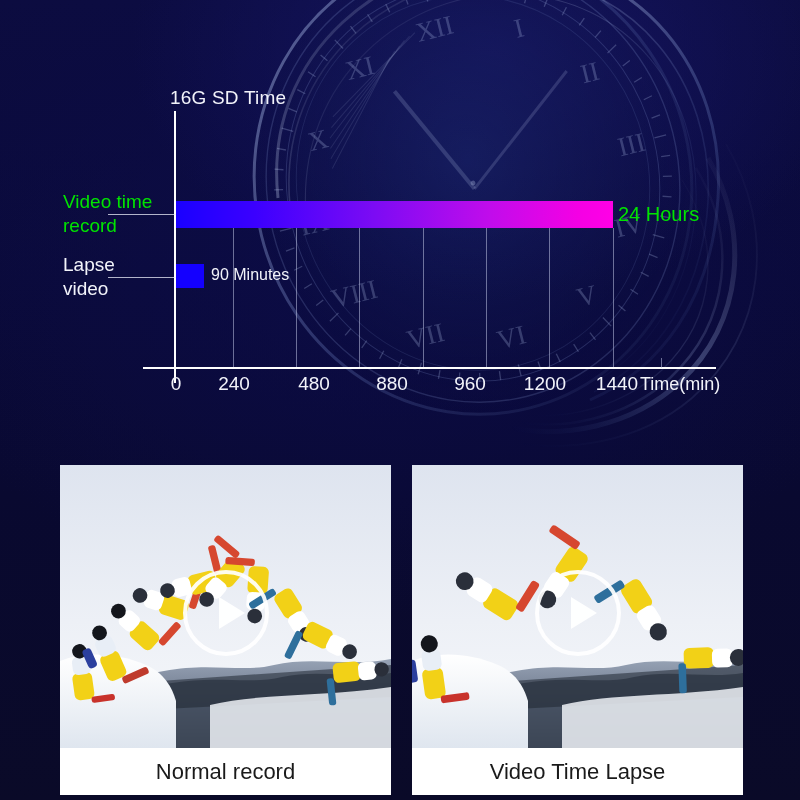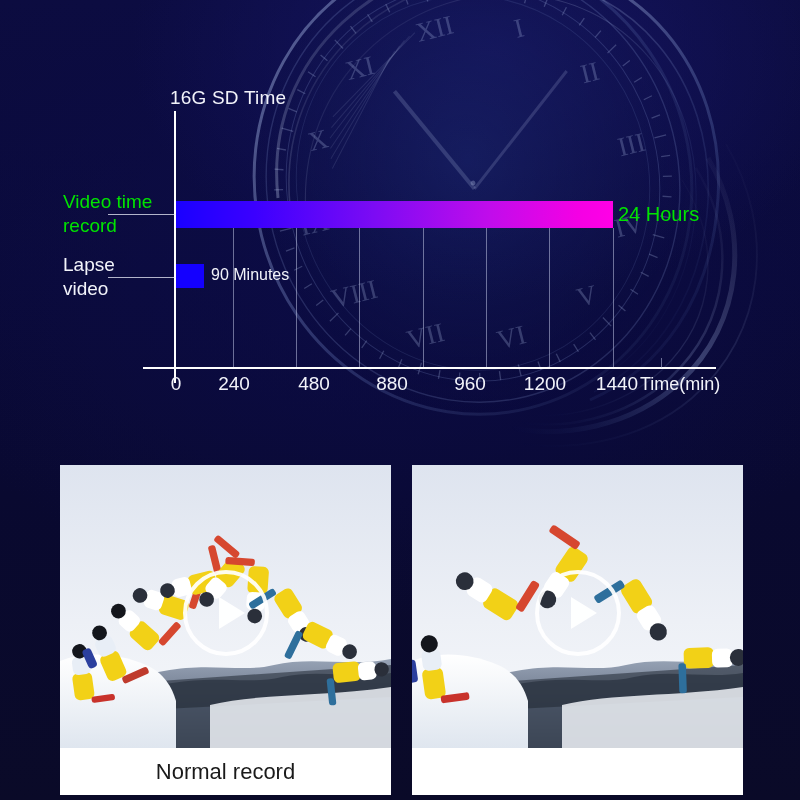--- a/index.html
+++ b/index.html
@@ -512,15 +512,16 @@
             <g transform="translate(296,186) rotate(-272) scale(.94)">
               <rect x="-4" y="-6" width="22" height="32" rx="6" fill="#f2d117"></rect>
               <rect x="-2" y="-26" width="20" height="22" rx="6" fill="#ffffff"></rect>
               <circle cx="8" cy="-32" r="9" fill="#2a2f3a"></circle>
               <rect x="12" y="24" width="32" height="8" rx="3" fill="#2e6f9c"></rect>
             </g>
           </g>
         </svg>
         <div class="play-btn"></div>
       </div>
+      <div class="vcaption">Video Time Lapse</div>
     </div>
   </div>
 </div>
 
 </body></html>

